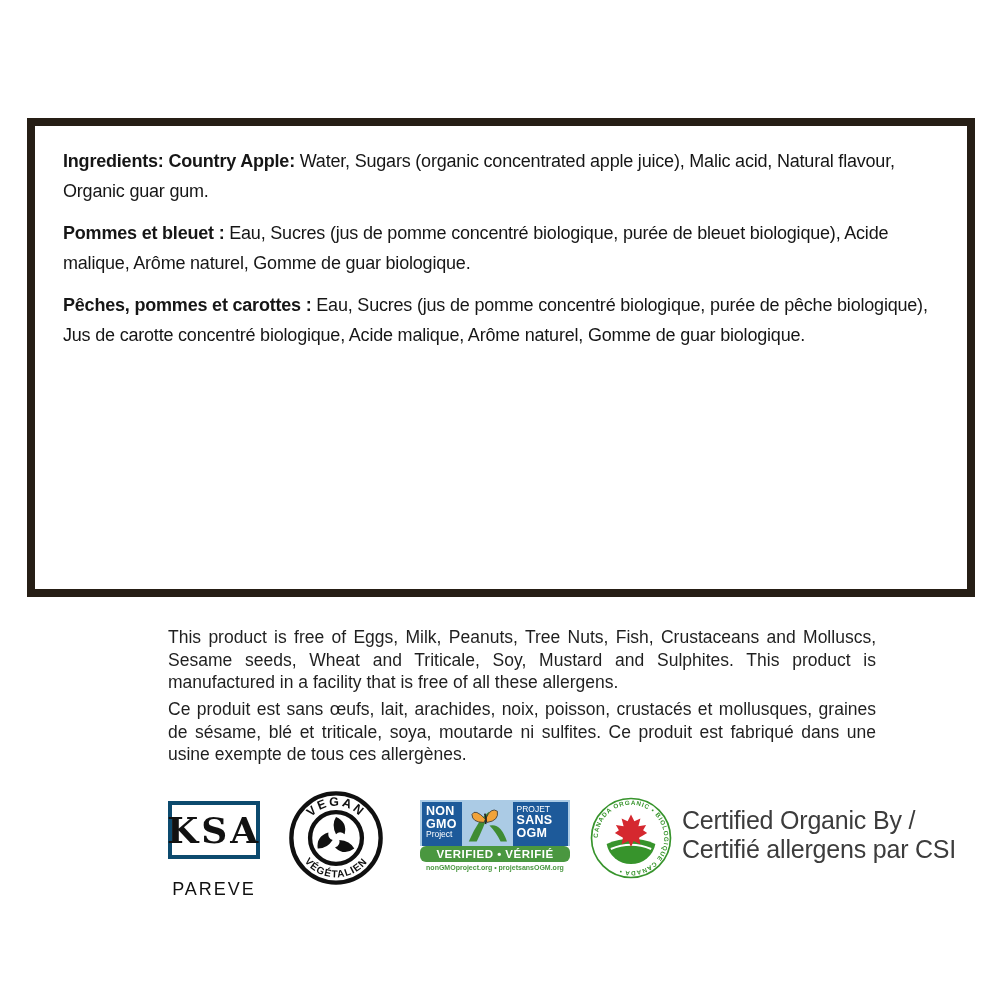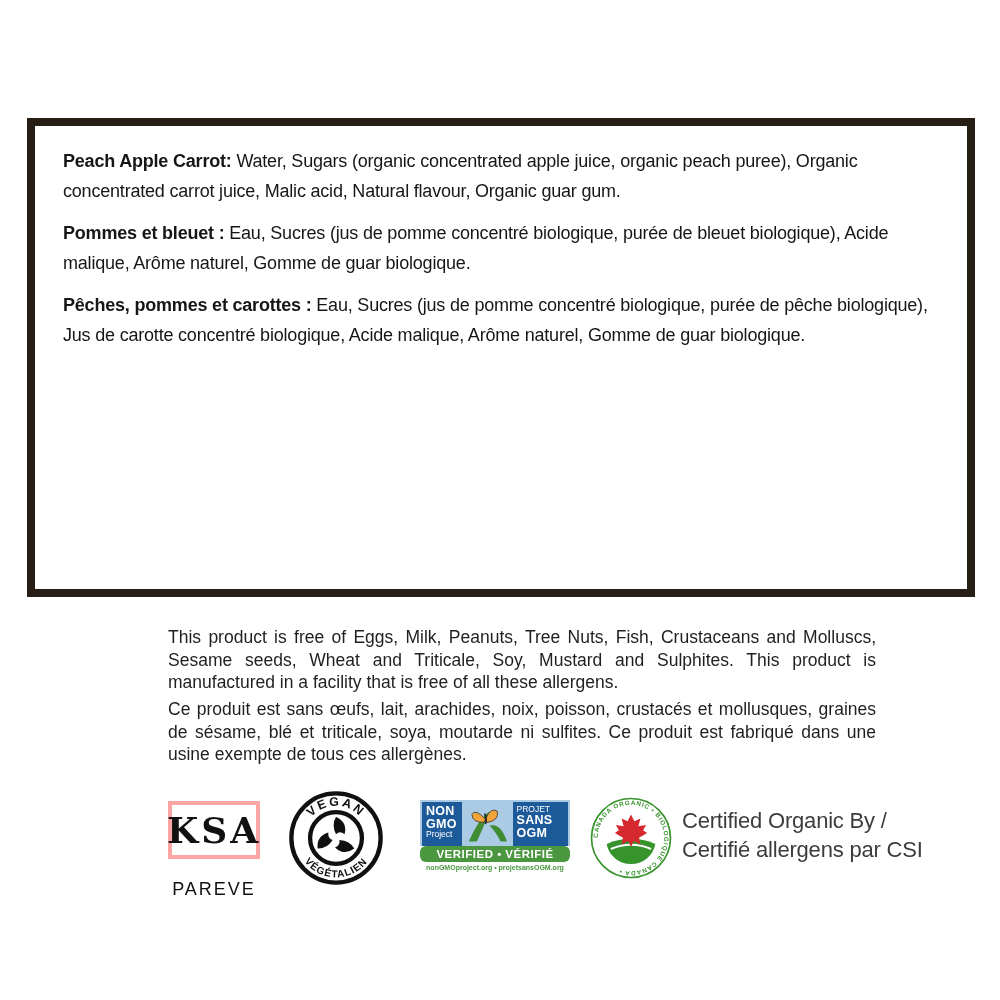--- a/index.html
+++ b/index.html
@@ -19,21 +19,21 @@
   .allergen {
     position:absolute; left:168px; width:708px;
     font-size:17.5px; line-height:22.5px; text-align:justify; color:#1f1f1f;
   }
   #allergen-en { top:626px; }
   #allergen-fr { top:698px; }
 
   
   .ksa { position:absolute; left:168px; top:801px; width:92px; text-align:center; color:#111; }
   .ksa-box {
-    border:4px solid #fca5a5; height:58px; display:flex; align-items:center; justify-content:center;
+    border:4px solid #0c4a6e; height:58px; display:flex; align-items:center; justify-content:center;
     font-family:"DejaVu Serif", serif; font-weight:bold; font-size:36px; letter-spacing:3px;
   }
   .ksa-sub { margin-top:20px; font-size:18px; letter-spacing:2px; font-family:"Liberation Sans",sans-serif; }
 
   .vegan-logo { position:absolute; left:288px; top:790px; width:96px; height:96px; }
 
   .nongmo { position:absolute; left:420px; top:800px; width:150px; }
   .nongmo-top { display:flex; gap:2px; background:var(--non-gmo-sky,#abcbe5); padding:2px 2px 0 2px; }
   .nongmo-block { background:var(--non-gmo-blue,#1d5a9a); color:#fff; height:44px; padding:3px 0 0 4px; }
   .nongmo-left  { width:45px; }
@@ -42,30 +42,30 @@
   .nongmo-big   { font-weight:bold; font-size:12.5px; line-height:12.5px; letter-spacing:0.3px; }
   .nongmo-small { font-size:8.5px; line-height:9px; }
   .nongmo-banner {
     background:var(--non-gmo-green,#4a9740); color:#fff; font-weight:bold;
     font-size:11.5px; line-height:16px; height:16px; text-align:center; letter-spacing:0.5px;border-radius:6px;
   }
   .nongmo-url { margin-top:2px; font-size:7px; color:var(--non-gmo-green,#4a9740); text-align:center; font-weight:bold; }
 
   .organic-logo { position:absolute; left:589px; top:796px; width:84px; height:84px; }
 
-  .cert { position:absolute; left:682px; top:806px; font-size:22px; line-height:29px; color:#3c3c3c; letter-spacing:-0.2px; }
+  .cert { position:absolute; left:682px; top:806px; font-size:25px; line-height:29px; color:#3c3c3c; letter-spacing:-0.2px; }
 </style>
 </head>
 <body>
 
 <div class="page">
 
   <div class="ingredients-box">
     <p class="ing">
-      <b>Peach Apple Carrot:</b><span> Water, Sugars (organic concentrated apple juice, organic peach puree), Organic concentrated carrot juice, Malic acid, Natural flavour, Organic guar gum.</span>
+      <b>Ingredients: Country Apple:</b><span> Water, Sugars (organic concentrated apple juice), Malic acid, Natural flavour, Organic guar gum.</span>
     </p>
     <p class="ing">
       <b>Pommes et bleuet :</b><span> Eau, Sucres (jus de pomme concentré biologique, purée de bleuet biologique), Acide malique, Arôme naturel, Gomme de guar biologique.</span>
     </p>
     <p class="ing">
       <b>Pêches, pommes et carottes :</b><span> Eau, Sucres (jus de pomme concentré biologique, purée de pêche biologique), Jus de carotte concentré biologique, Acide malique, Arôme naturel, Gomme de guar biologique.</span>
     </p>
   </div>
 
   <div id="allergen-en" class="allergen">This product is free of Eggs, Milk, Peanuts, Tree Nuts, Fish, Crustaceans and Molluscs, Sesame seeds, Wheat and Triticale, Soy, Mustard and Sulphites. This product is manufactured in a facility that is free of all these allergens.</div>

